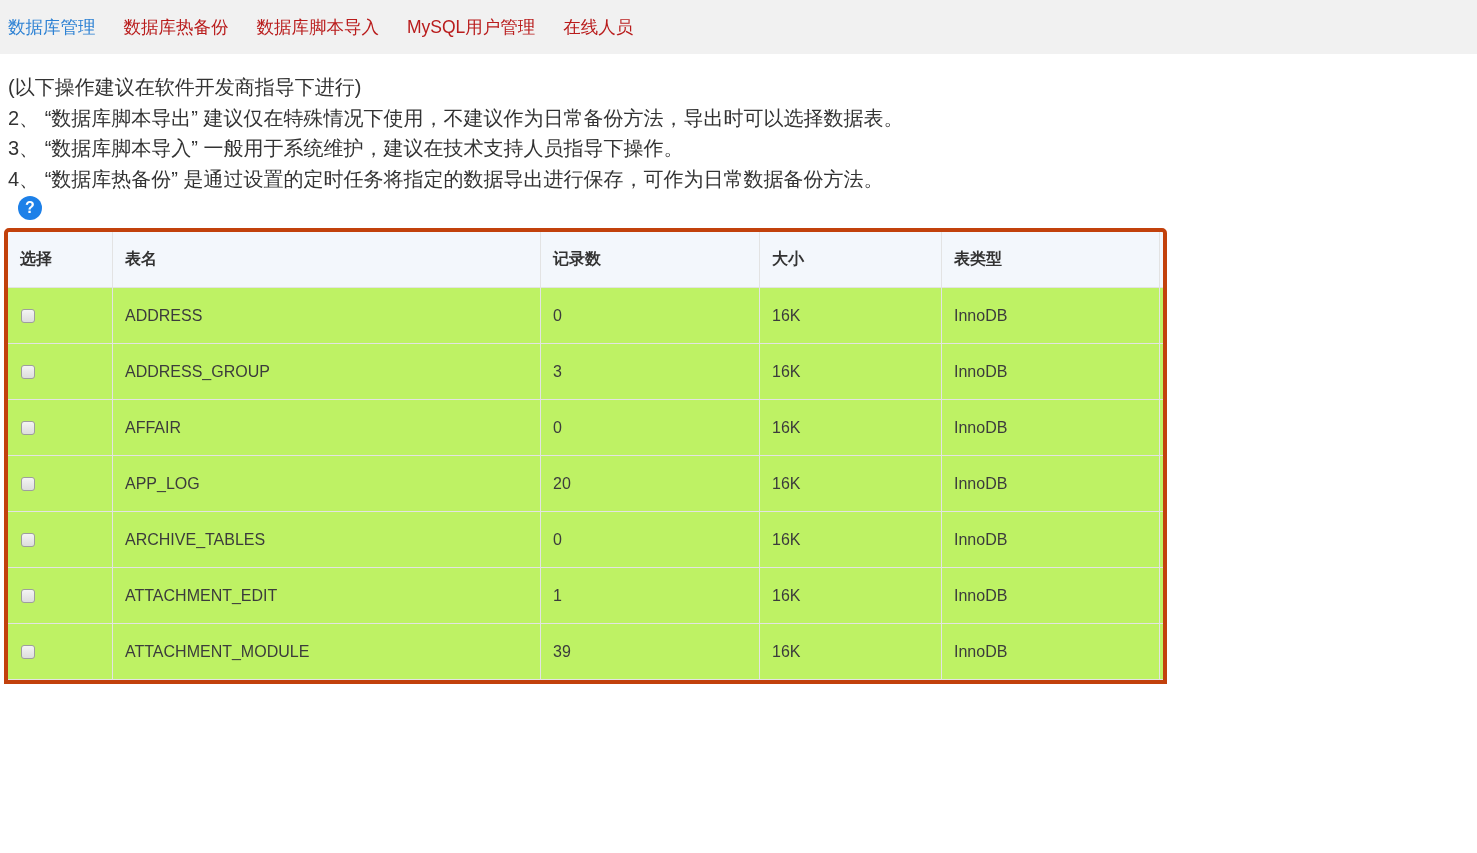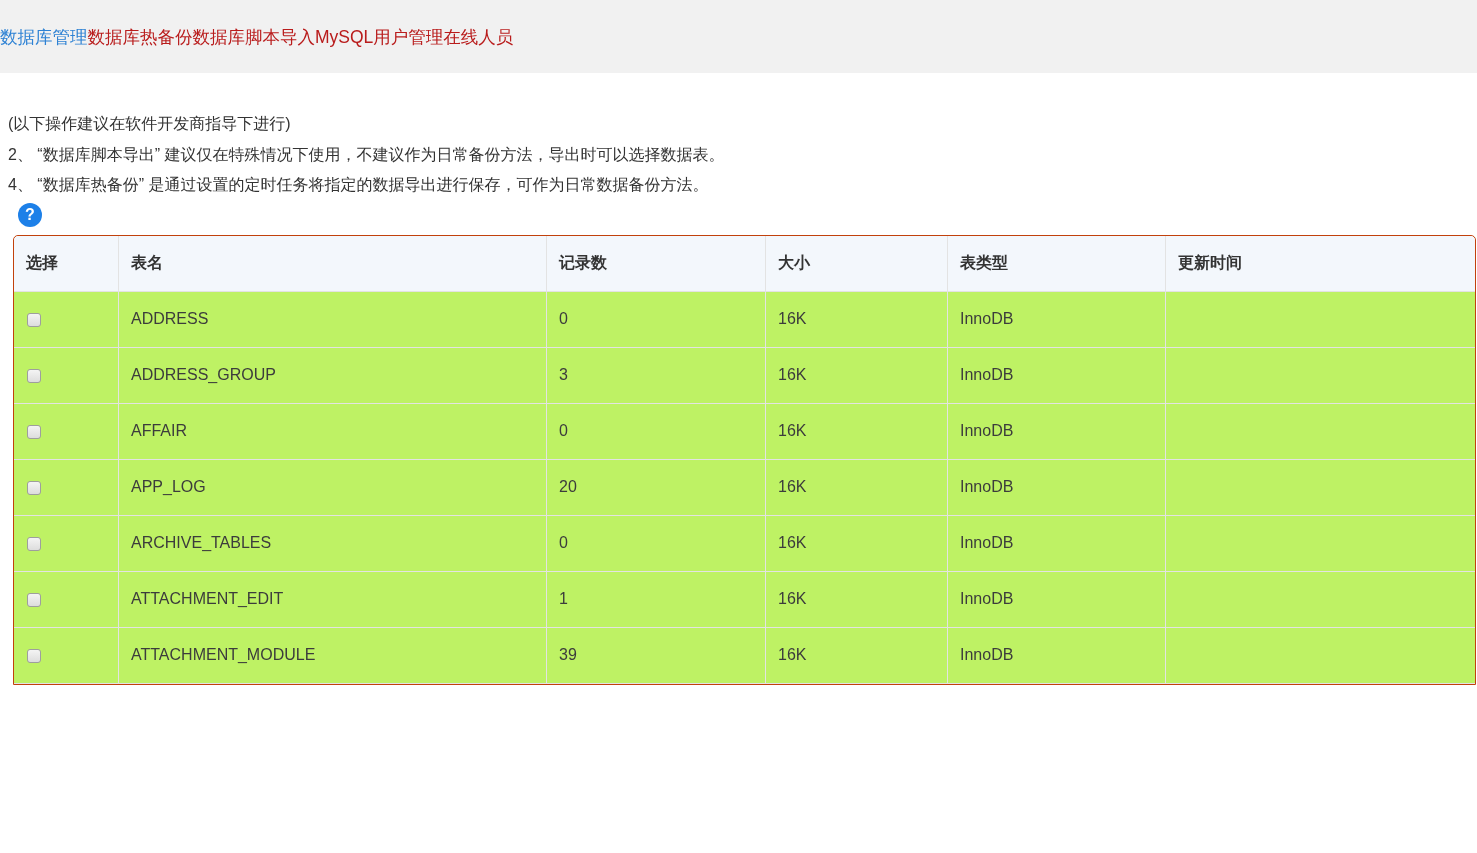--- a/index.html
+++ b/index.html
@@ -5,61 +5,63 @@
   * { margin: 0; padding: 0; box-sizing: border-box; }
   html, body {
     width: 1477px; height: 853px;
     overflow: hidden;
     background: #ffffff;
     font-family: "Liberation Sans", "DejaVu Sans", sans-serif;
     color: #333333;
   }
   
   .navbar {
-    height: 73px;
+    height: 54px;
     background: #f1f1f1;
     display: flex;
     align-items: center;
+    padding-left: 8px;
+    gap: 28px;
   }
   .nav-tab {
     font-size: 17.5px;
     color: #b91c1c;
     cursor: pointer;
     white-space: nowrap;
   }
   .nav-tab.active { color: #2e82d4; }
   
   .notes {
-    margin: 36px 0 0 8px;
-    font-size: 16px;
+    margin: 18px 0 0 8px;
+    font-size: 20px;
     line-height: 30.5px;
     color: #333333;
   }
   
   .help-icon {
     width: 24px; height: 24px;
     margin: 2px 0 0 18px;
     border-radius: 50%;
     background: #1d80e8;
     color: #ffffff;
     font-size: 16px;
     font-weight: bold;
     display: flex;
     align-items: center;
     justify-content: center;
     cursor: pointer;
   }
   
   table.db-table {
-    margin: 8px 0 0 13px;
-    width: 1463px;
+    margin: 8px 0 0 4px;
+    width: 1163px;
     table-layout: fixed;
     border-collapse: separate;
     border-spacing: 0;
-    border: 1px solid #c2410c;
+    border: 4px solid #c2410c;
     border-radius: 5px 5px 0 0;
     font-size: 16px;
   }
   table.db-table th, table.db-table td {
     height: 56px;
     padding-left: 12px;
     text-align: left;
     vertical-align: middle;
     border-bottom: 1px solid #e3e3e3;
     white-space: nowrap;
@@ -97,20 +99,21 @@
     <span class="nav-tab">数据库热备份</span>
     <span class="nav-tab">数据库脚本导入</span>
     <span class="nav-tab">MySQL用户管理</span>
     <span class="nav-tab">在线人员</span>
   </div>
 
 <div class="notes">
   <div>(以下操作建议在软件开发商指导下进行)</div>
   <div id="notes-lines">
       <div>2、 “数据库脚本导出” 建议仅在特殊情况下使用，不建议作为日常备份方法，导出时可以选择数据表。</div>
+      <div>3、 “数据库脚本导入” 一般用于系统维护，建议在技术支持人员指导下操作。</div>
       <div>4、 “数据库热备份” 是通过设置的定时任务将指定的数据导出进行保存，可作为日常数据备份方法。</div>
     </div>
 </div>
 
 <div class="help-icon">?</div>
 
 <table class="db-table">
   <colgroup>
     <col style="width:105px">
       <col style="width:428px">

